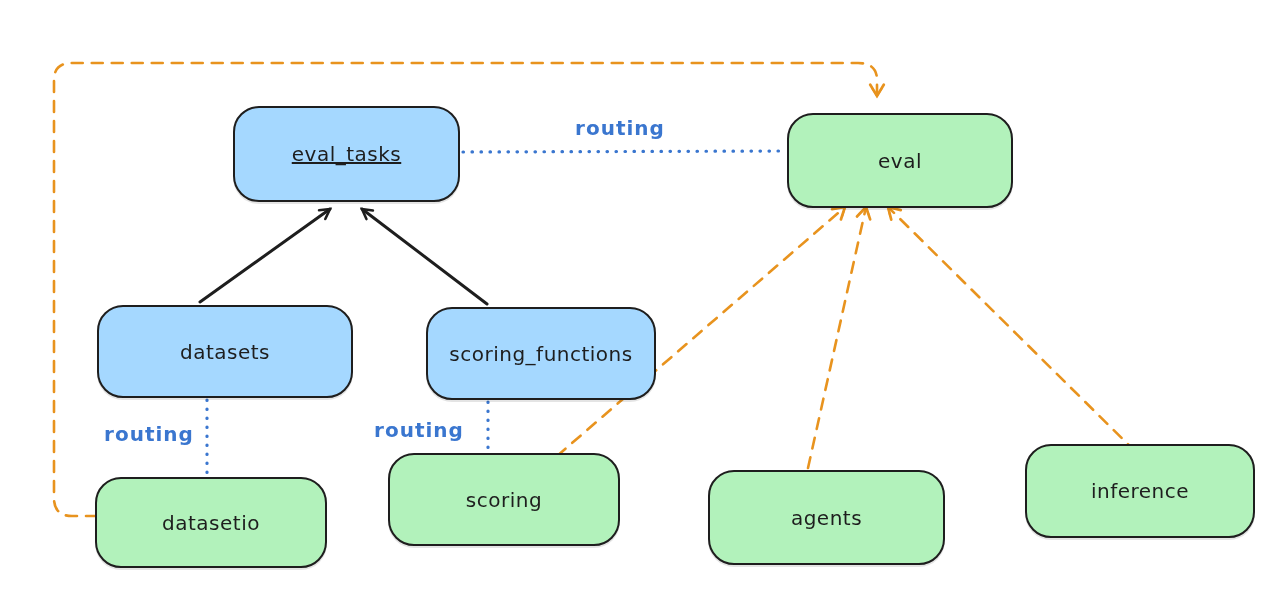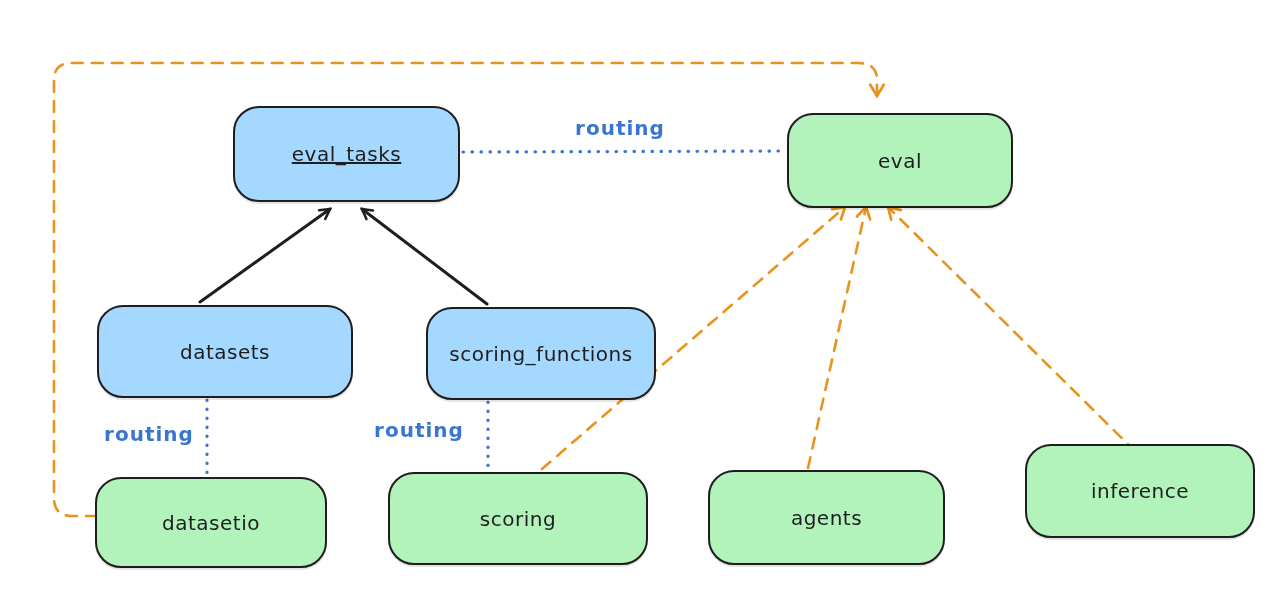--- a/index.html
+++ b/index.html
@@ -37,21 +37,21 @@
     box-shadow: 0 2px 0 rgba(30,30,30,0.12);
   }
   .node.blue  { background: #a5d8ff; }
   .node.green { background: #b2f2bb; }
 
   #node-eval-tasks        { left: 233px;  top: 106px; width: 227px; height: 96px; text-decoration: underline; }
   #node-eval              { left: 787px;  top: 113px; width: 226px; height: 95px; }
   #node-datasets          { left: 97px;   top: 305px; width: 256px; height: 93px; }
   #node-scoring-functions { left: 380px;  top: 307px; width: 230px; height: 93px; margin-left: 46px; }
   #node-datasetio         { left: 95px;   top: 477px; width: 232px; height: 91px; }
-  #node-scoring           { left: 388px;  top: 472px; width: 260px; height: 93px; }
+  #node-scoring           { left: 388px;  top: 453px; width: 232px; height: 93px; }
   #node-agents            { left: 708px;  top: 470px; width: 237px; height: 95px; }
   #node-inference         { left: 1025px; top: 444px; width: 230px; height: 94px; }
 
   .routing-label {
     position: absolute;
     color: #3a76cf;
     font-size: 20px;
     font-weight: 700;
     letter-spacing: 1px;
     text-align: center;

